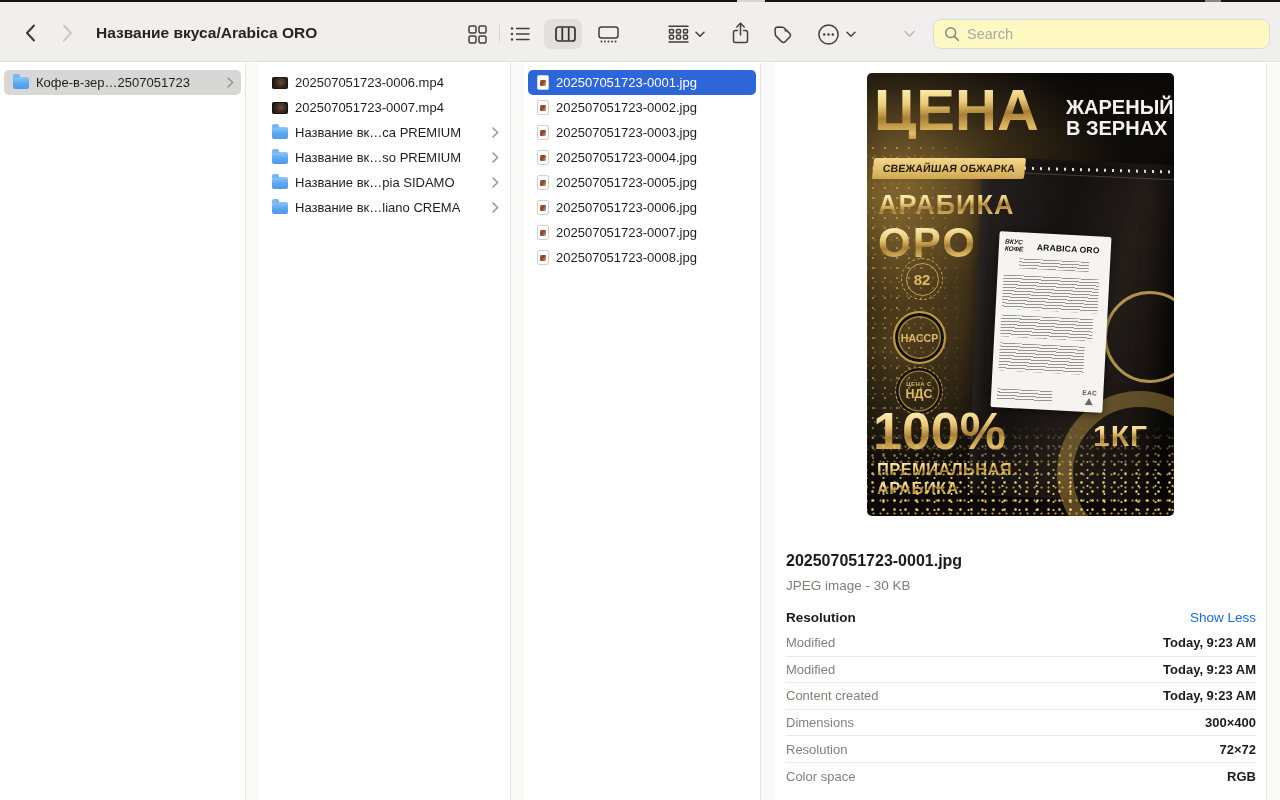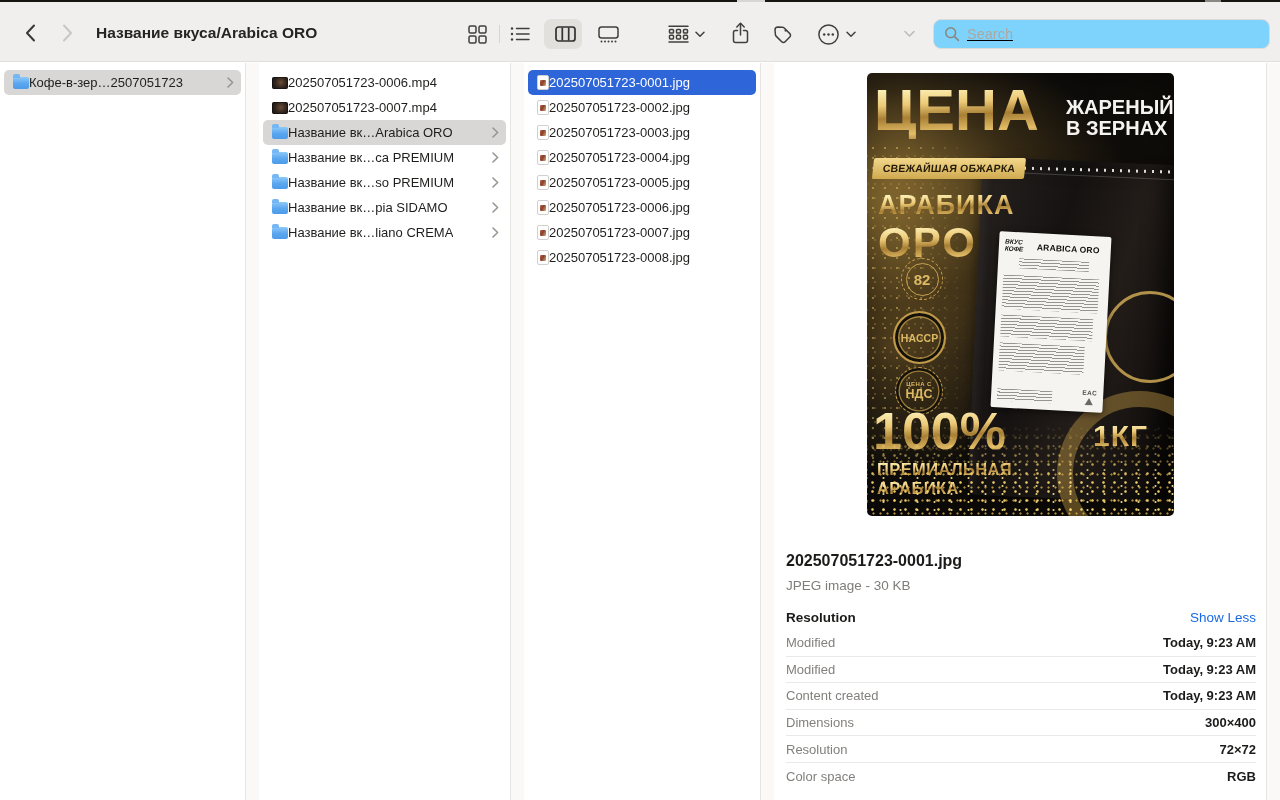--- a/index.html
+++ b/index.html
@@ -18,37 +18,37 @@
   .tb { position:absolute; background:none; border:none; cursor:default; display:flex;
     align-items:center; justify-content:center; }
   svg.ic { display:block; }
   .stroke { fill:none; stroke:#413f3c; stroke-width:1.5; stroke-linecap:round; stroke-linejoin:round; }
   .fillic { fill:#413f3c; stroke:none; }
   .win-title { position:absolute; left:96px; top:22px; font-size:15.5px; font-weight:700; color:#262422; }
   .vdiv { position:absolute; left:499px; top:23px; width:1px; height:18px; background:#d7d5d1; }
   .view-sel-bg { position:absolute; left:544px; top:17px; width:38px; height:30px;
     background:#e2e0dd; border-radius:7px; }
   .search { position:absolute; left:933px; top:17px; width:337px; height:30px;
-    background:#7dd3fc; border:1px solid #dddbd8; border-radius:8px;
-    display:flex; align-items:center; padding:0 10px; gap:7px;text-decoration:underline; }
+    background:#fef9c3; border:1px solid #dddbd8; border-radius:8px;
+    display:flex; align-items:center; padding:0 10px; gap:7px; }
   .search input { flex:1; border:none; outline:none; background:transparent;
     font-size:14.5px; color:#232220; font-family:"Liberation Sans", sans-serif; }
   .search input::placeholder { color:#aaa8a5; }
 
   
   .content { position:absolute; left:0; top:63px; width:1280px; height:737px; background:#fff; }
   .col { position:absolute; top:0; bottom:0; padding-top:7px; background:#fff; }
   .col1 { left:0; width:245px; }
   .col2 { left:259px; width:251px; }
   .col3 { left:524px; width:236px; }
   .gutter { position:absolute; top:0; bottom:0; width:14px; background:#faf9f8; border-left:1px solid #e7e5e2; }
   .g1 { left:245px; } .g2 { left:510px; } .g3 { left:760px; } .g4 { left:1266px; }
 
   .row { height:25px; margin:0 4px; padding:0 7px 0 9px; border-radius:5px;
-    display:flex; align-items:center; font-size:13px; color:#1f1e1d; }
+    display:flex; align-items:center; gap:7px; font-size:13px; color:#1f1e1d; }
   .row .lbl { white-space:nowrap; overflow:hidden; flex:0 1 auto; }
   .row.sel-gray { background:#d8d7d5; }
   .row.sel-blue { background:#2e66da; color:#fff; }
   .chev { margin-left:auto; flex:none; }
   .chev polyline { fill:none; stroke:#98968f; stroke-width:1.6; stroke-linecap:round; stroke-linejoin:round; }
 
   
   .fi { flex:none; position:relative; }
   .fi-folder { width:16px; height:12px; margin-top:1px; border-radius:2px;
     background:linear-gradient(180deg,#8ec9f8 0%,#5aa6ef 55%,#4d9cea 100%); }
@@ -284,27 +284,20 @@
 
     <div class="col col2">
       <div class="row">
         <span class="fi fi-video"></span>
         <span class="lbl">202507051723-0006.mp4</span>
       </div>
       <div class="row">
         <span class="fi fi-video"></span>
         <span class="lbl">202507051723-0007.mp4</span>
       </div>
-      <div class="row sel-gray">
-        <span class="fi fi-folder"></span>
-        <span class="lbl">Название вк…Arabica ORO</span>
-        <svg class="chev" width="7" height="11" viewBox="0 0 7 11">
-            <polyline points="1,1 5.6,5.5 1,10"></polyline>
-          </svg>
-      </div>
       <div class="row">
         <span class="fi fi-folder"></span>
         <span class="lbl">Название вк…са PREMIUM</span>
         <svg class="chev" width="7" height="11" viewBox="0 0 7 11">
             <polyline points="1,1 5.6,5.5 1,10"></polyline>
           </svg>
       </div>
       <div class="row">
         <span class="fi fi-folder"></span>
         <span class="lbl">Название вк…so PREMIUM</span>

